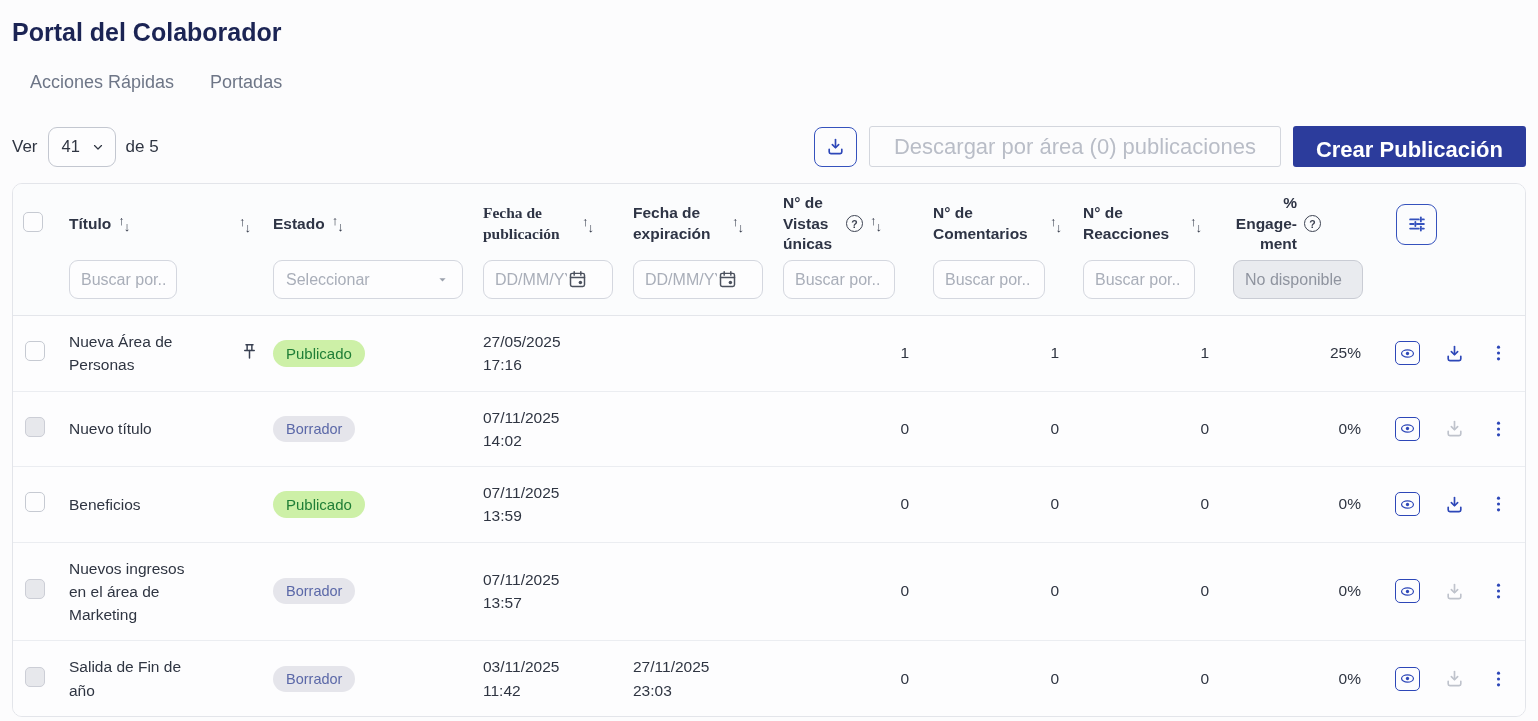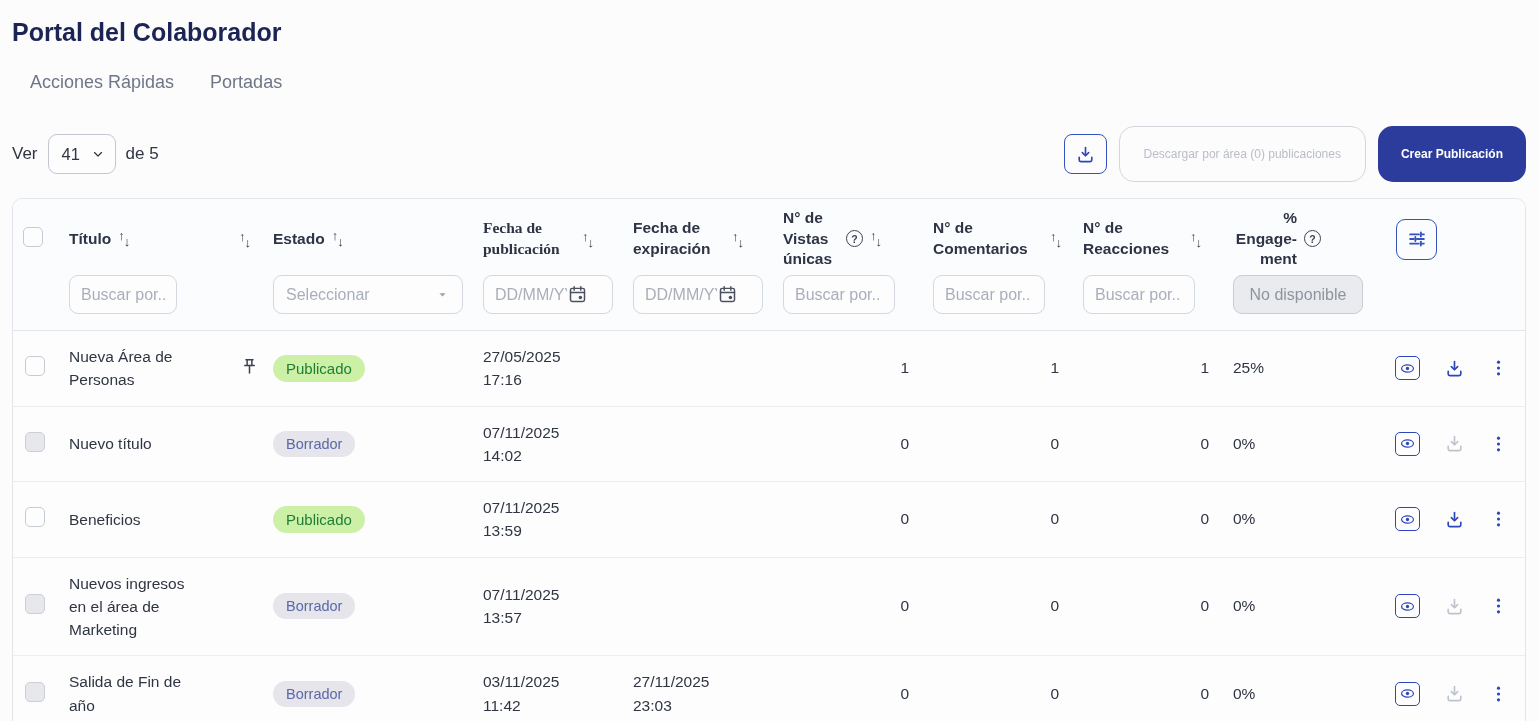--- a/index.html
+++ b/index.html
@@ -43,21 +43,21 @@
     display:flex; align-items:center; justify-content:space-between;
     padding:0 10px 0 13px; font-size:16.5px; color:#2f3542; cursor:pointer;
   }
   .toolbar-right { display:flex; align-items:center; gap:12px; }
   .icon-btn {
     width:43px; height:40px;
     border:1px solid #3552bd; border-radius:8px;
     background:transparent; color:#2d47b8;
     display:flex; align-items:center; justify-content:center; cursor:pointer;
   }
-  .btn { height:56px; border-radius:15px; font-size:12px; font-family:inherit; }
+  .btn { height:41px; border-radius:3px; font-size:22px; font-family:inherit; }
   .btn.ghost-disabled {
     padding:0 24px;
     background:transparent;
     border:1px solid #d3d6dd;
     color:#b9bdc7;
   }
   .btn.primary {
     padding:11px 23px;
     background:#2c3c9c; border:none;
     color:#ffffff; font-weight:700; cursor:pointer;
@@ -101,21 +101,21 @@
   }
 
   
   tr.filter-row td { background:#fbfcfd; padding:2px 0 16px 10px; border-bottom:1px solid #e4e6eb; vertical-align:top; }
   .f-input {
     height:39px; border:1px solid #d4d7df; border-radius:9px;
     background:#fdfdfe; padding:0 11px; font-size:16px; color:#333a4d;
     font-family:inherit; outline:none;
   }
   .f-input::placeholder { color:#a9aeb9; opacity:1; }
-  .f-input.disabled { background:#e9ebef; border-color:#c9ccd4; color:#8f949f;text-align:center; }
+  .f-input.disabled { background:#e9ebef; border-color:#c9ccd4; color:#8f949f; }
   .f-select {
     width:190px; height:39px; border:1px solid #d4d7df; border-radius:9px;
     background:#fdfdfe; display:flex; align-items:center; justify-content:space-between;
     padding:0 12px; cursor:pointer;
   }
   .f-select .ph { color:#a9aeb9; font-size:16px; }
   .f-select .caret { color:#9ba1ad; }
   .f-date {
     width:130px; height:39px; border:1px solid #d4d7df; border-radius:9px;
     background:#fdfdfe; display:flex; align-items:center; padding:0 9px 0 4px;
@@ -143,21 +143,21 @@
   .checkbox.disabled { background:#e7e8ec; border-color:#ccced6; cursor:default; }
   .cell-title { display:block; max-width:122px; line-height:1.5; }
   .cell-date { display:block; max-width:102px; line-height:1.5; }
   td.c-pin { text-align:left; color:#3a4152; }
   .badge {
     display:inline-block; padding:5px 13px; border-radius:15px; font-size:15px; white-space:nowrap;
   }
   .badge.published { background:#cdf0a7; color:#1f7e36; }
   .badge.draft { background:#e5e5eb; color:#5b68a8; font-size:14.5px; }
   td.c-num { text-align:right; padding-right:14px; }
-  td.c-eng { padding-right:12px; }
+  td.c-eng { text-align:right; padding-right:12px; }
 
   td.c-actions { padding-left:22px; }
   .actions { display:flex; align-items:center; gap:24px; }
   .eye-btn {
     width:25px; height:24px; border:1.7px solid #2d47b8; border-radius:5px;
     background:transparent; color:#2d47b8;
     display:flex; align-items:center; justify-content:center; padding:0; cursor:pointer;
   }
   .dl-btn, .kebab-btn {
     border:none; background:transparent; padding:0; cursor:pointer;

